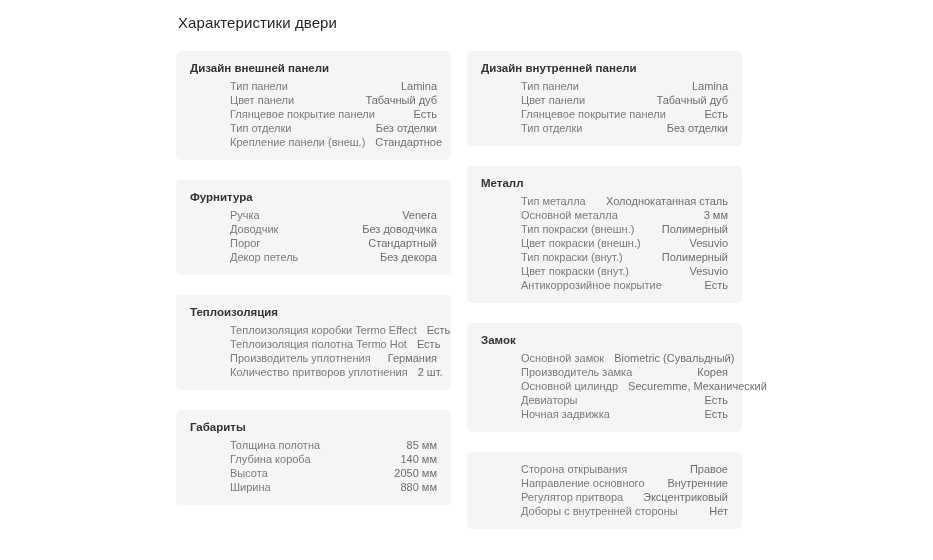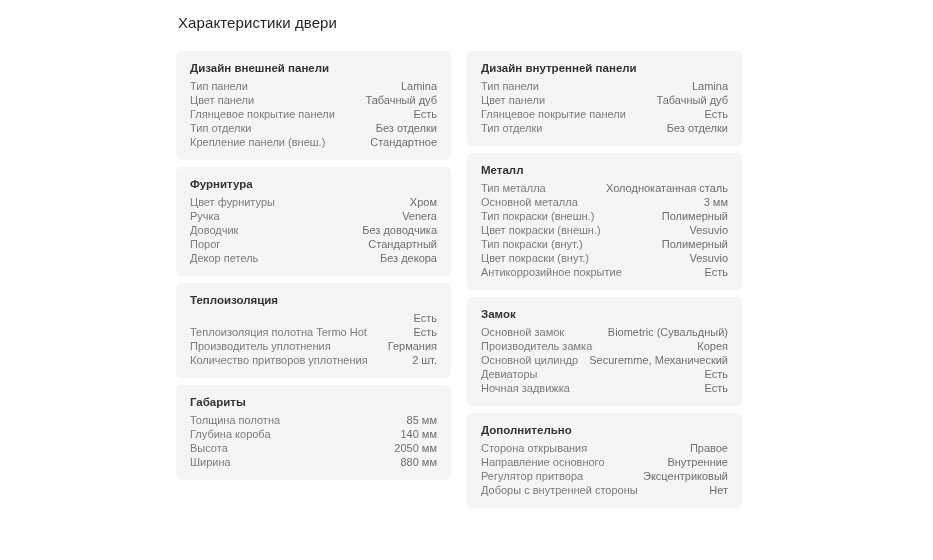--- a/index.html
+++ b/index.html
@@ -29,21 +29,21 @@
   }
   .cols {
     display: flex;
     gap: 16px;
     align-items: flex-start;
   }
   .col {
     width: 275px;
     display: flex;
     flex-direction: column;
-    gap: 7px;
+    gap: 20px;
     justify-content: flex-end;
   }
   .card {
     background: #f5f5f6;
     border-radius: 5px;
     padding: 10px 14px 11px 14px;
     box-sizing: border-box;
   }
   .card-title {
     margin: 0 0 3px 0;
@@ -57,20 +57,21 @@
     justify-content: space-between;
     align-items: baseline;
     gap: 10px;
     font-size: 11px;
     line-height: 14px;
   }
   .row .label {
     color: #7b7b7b;
     white-space: nowrap;
     flex: 0 1 auto;
+    margin-left: 40px;
   }
   .row .value {
     color: #6e6e6e;
     text-align: right;
     white-space: nowrap;
     margin-left: auto;
   }
 </style>
 </head>
 <body>
@@ -99,43 +100,40 @@
             <span class="value">Без отделки</span>
           </div>
           <div class="row">
             <span class="label">Крепление панели (внеш.)</span>
             <span class="value">Стандартное</span>
           </div>
         </section>
         <section class="card">
           <h3 class="card-title">Фурнитура</h3>
           <div class="row">
-            <span class="label">Цвет фурнитуры</span>
-            <span class="value">Хром</span>
-          </div>
-          <div class="row">
             <span class="label">Ручка</span>
             <span class="value">Venera</span>
           </div>
           <div class="row">
             <span class="label">Доводчик</span>
             <span class="value">Без доводчика</span>
           </div>
           <div class="row">
             <span class="label">Порог</span>
             <span class="value">Стандартный</span>
           </div>
           <div class="row">
             <span class="label">Декор петель</span>
             <span class="value">Без декора</span>
           </div>
         </section>
         <section class="card">
           <h3 class="card-title">Теплоизоляция</h3>
           <div class="row">
+            <span class="label">Теплоизоляция коробки Termo Effect</span>
             <span class="value">Есть</span>
           </div>
           <div class="row">
             <span class="label">Теплоизоляция полотна Termo Hot</span>
             <span class="value">Есть</span>
           </div>
           <div class="row">
             <span class="label">Производитель уплотнения</span>
             <span class="value">Германия</span>
           </div>
@@ -232,21 +230,20 @@
           <div class="row">
             <span class="label">Девиаторы</span>
             <span class="value">Есть</span>
           </div>
           <div class="row">
             <span class="label">Ночная задвижка</span>
             <span class="value">Есть</span>
           </div>
         </section>
         <section class="card">
-          <h3 class="card-title">Дополнительно</h3>
           <div class="row">
             <span class="label">Сторона открывания</span>
             <span class="value">Правое</span>
           </div>
           <div class="row">
             <span class="label">Направление основного</span>
             <span class="value">Внутренние</span>
           </div>
           <div class="row">
             <span class="label">Регулятор притвора</span>

